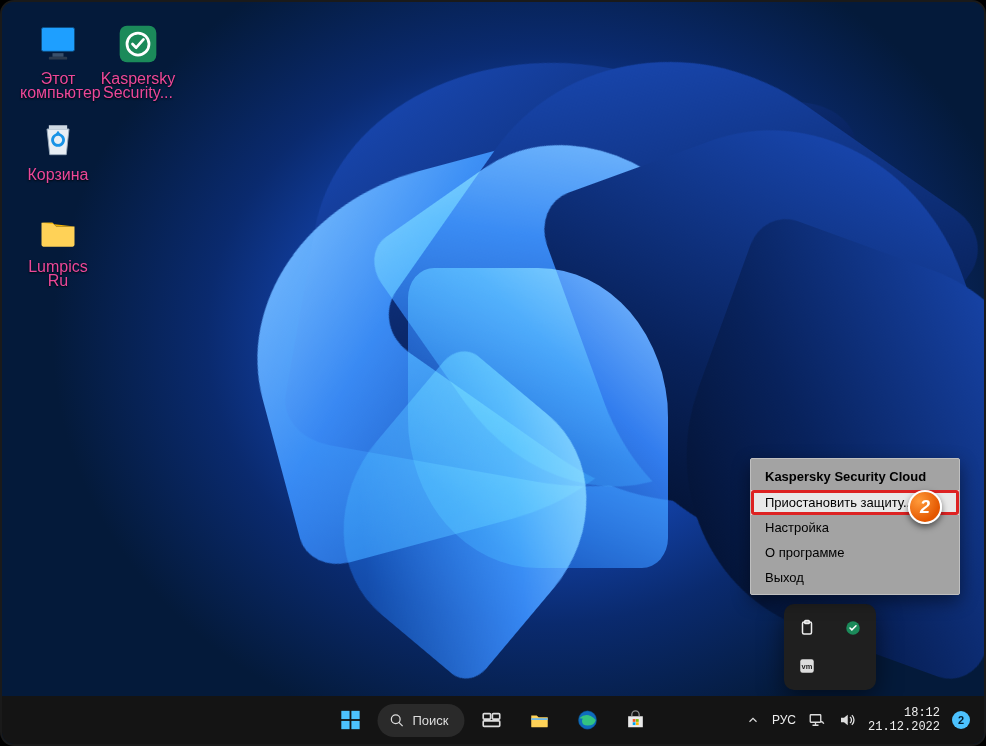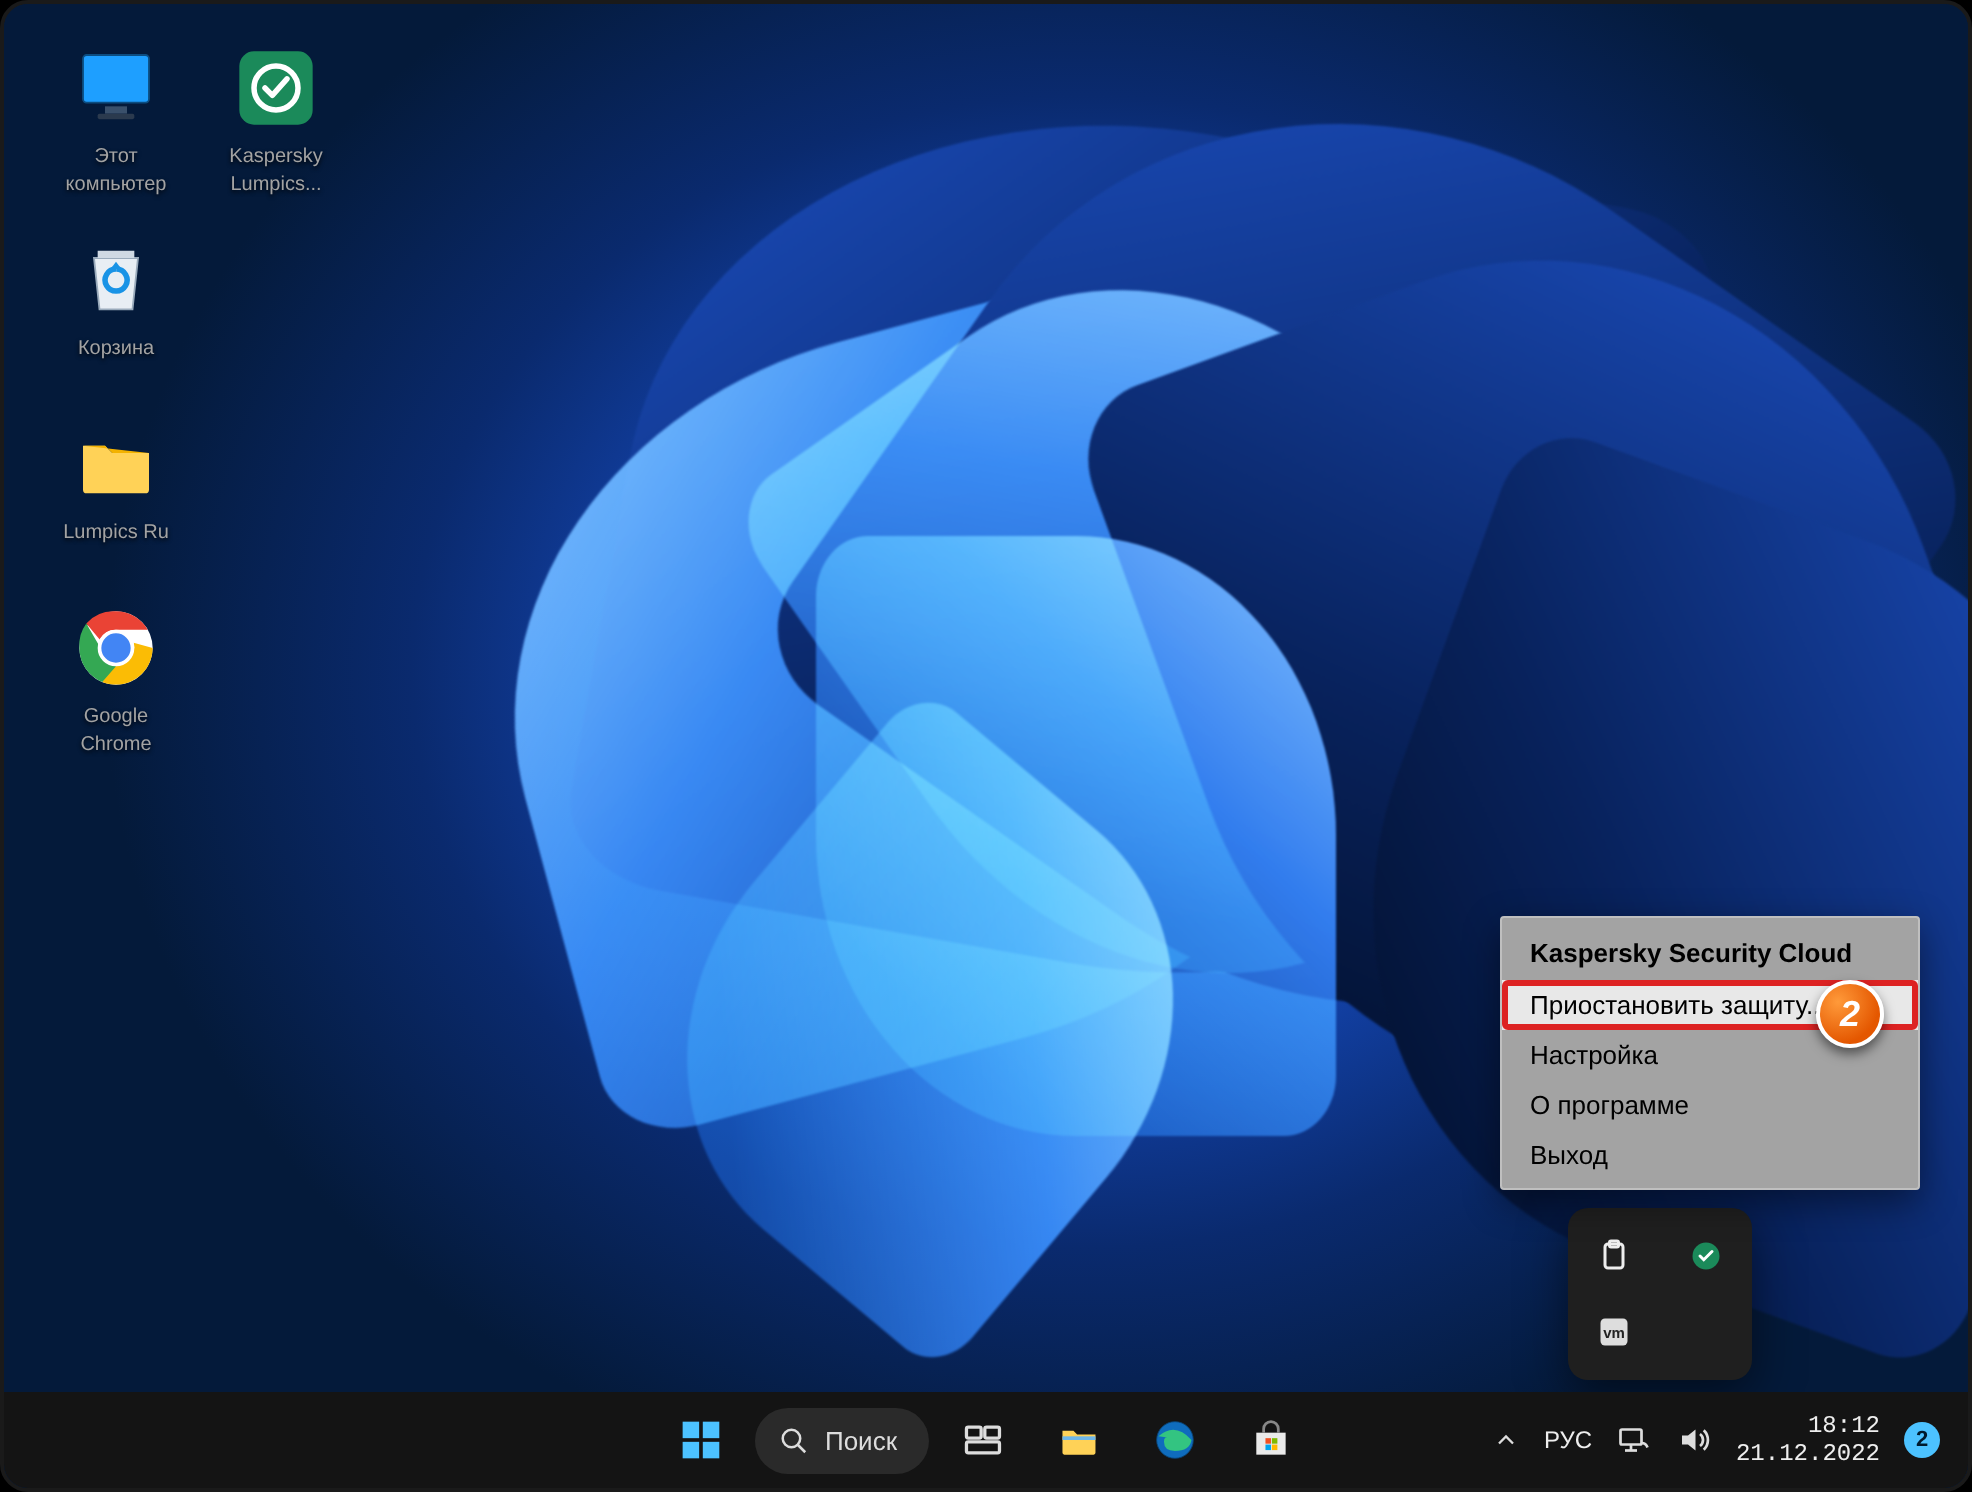--- a/index.html
+++ b/index.html
@@ -24,21 +24,21 @@
     filter: blur(0.5px);
     transform-origin: 70% 60%;
     mix-blend-mode: screen;
   }
   .petal.dk { background: linear-gradient(135deg, #1c4fc2 0%, #08225c 60%, #020d24 100%); mix-blend-mode: normal; }
 
   
   .desktop { position: absolute; inset: 0; }
   .dicon {
     position: absolute; width: 76px; text-align: center;
-    color: #a3a3a3; font-size: 10px; line-height: 14px;
+    color: #ec4899; font-size: 16px; line-height: 14px;
     text-shadow: 0 1px 2px rgba(0,0,0,.9);
     cursor: pointer;
   }
   .dicon .glyph {
     width: 48px; height: 48px; margin: 0 auto 4px;
     display: flex; align-items: center; justify-content: center;
     border-radius: 4px;
   }
   .glyph svg { width: 44px; height: 44px; }
 
@@ -154,21 +154,21 @@
 
     <div class="dicon" style="left:98px; top:18px">
       <div class="glyph">
         <svg viewBox="0 0 48 48">
             <rect x="4" y="4" width="40" height="40" rx="8" fill="#1b8a5a"></rect>
             <circle cx="24" cy="24" r="12" fill="none" stroke="#fff" stroke-width="3"></circle>
             <path d="M18 24 l4 4 l8 -9" fill="none" stroke="#fff" stroke-width="3" stroke-linecap="round" stroke-linejoin="round"></path>
           </svg>
       </div>
       <span style="white-space:pre-line">Kaspersky
-Lumpics...</span>
+Security...</span>
     </div>
 
     <div class="dicon" style="left:18px; top:114px">
       <div class="glyph">
         <svg viewBox="0 0 48 48">
             <path d="M12 12 h24 l-3 28 h-18 z" fill="#e8eef4" stroke="#9ab" stroke-width="1"></path>
             <path d="M14 12 h20 v-4 h-20 z" fill="#cfd9e3"></path>
             <path d="M24 18 a6 6 0 1 0 0.1 0" fill="none" stroke="#1893e6" stroke-width="3"></path>
             <path d="M24 14 l3 4 h-6 z" fill="#1893e6"></path>
           </svg>
@@ -179,34 +179,20 @@
     <div class="dicon" style="left:18px; top:206px">
       <div class="glyph">
         <svg viewBox="0 0 48 48">
             <path d="M6 14 h12 l4 4 h20 v20 a2 2 0 0 1 -2 2 h-32 a2 2 0 0 1 -2 -2 z" fill="#ffd257"></path>
             <path d="M6 14 h12 l4 4 h20" fill="#f3b200"></path>
           </svg>
       </div>
       <span>Lumpics Ru</span>
     </div>
 
-    <div class="dicon" style="left:18px; top:298px">
-      <div class="glyph">
-        <svg viewBox="0 0 48 48">
-            <circle cx="24" cy="24" r="20" fill="#fff"></circle>
-            <path d="M24 4 a20 20 0 0 1 17.3 10 H24 a10 10 0 0 0 -8.9 5.4 L7.8 10.6 A20 20 0 0 1 24 4" fill="#ea4335"></path>
-            <path d="M44 24 a20 20 0 0 1 -27.5 18.5 l8.2 -14.2 A10 10 0 0 0 34 24 a10 10 0 0 0 -0.4 -2.8 L44 24" fill="#fbbc05"></path>
-            <path d="M4 24 a20 20 0 0 1 3.8 -13.4 l8.3 14.3 A10 10 0 0 0 24 34 l-7.5 8.5 A20 20 0 0 1 4 24" fill="#34a853"></path>
-            <circle cx="24" cy="24" r="9" fill="#4285f4"></circle>
-            <circle cx="24" cy="24" r="9" fill="none" stroke="#fff" stroke-width="2"></circle>
-          </svg>
-      </div>
-      <span style="white-space:pre-line">Google
-Chrome</span>
-    </div>
   </div>
 
   <div class="tray-flyout">
     <div class="titem">
       <svg width="18" height="18" viewBox="0 0 24 24" fill="none" stroke="#eee" stroke-width="2">
           <rect x="6" y="4" width="12" height="16" rx="2"></rect>
           <rect x="9" y="2" width="6" height="4" rx="1"></rect>
         </svg>
     </div>
     <div class="titem">

